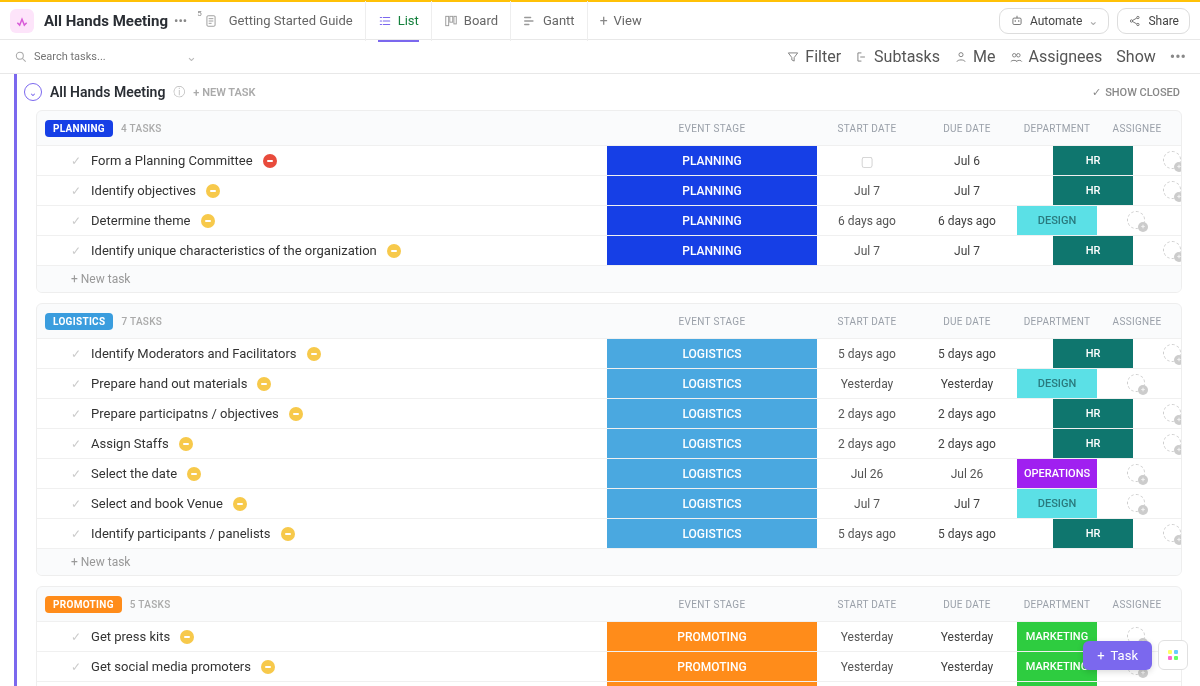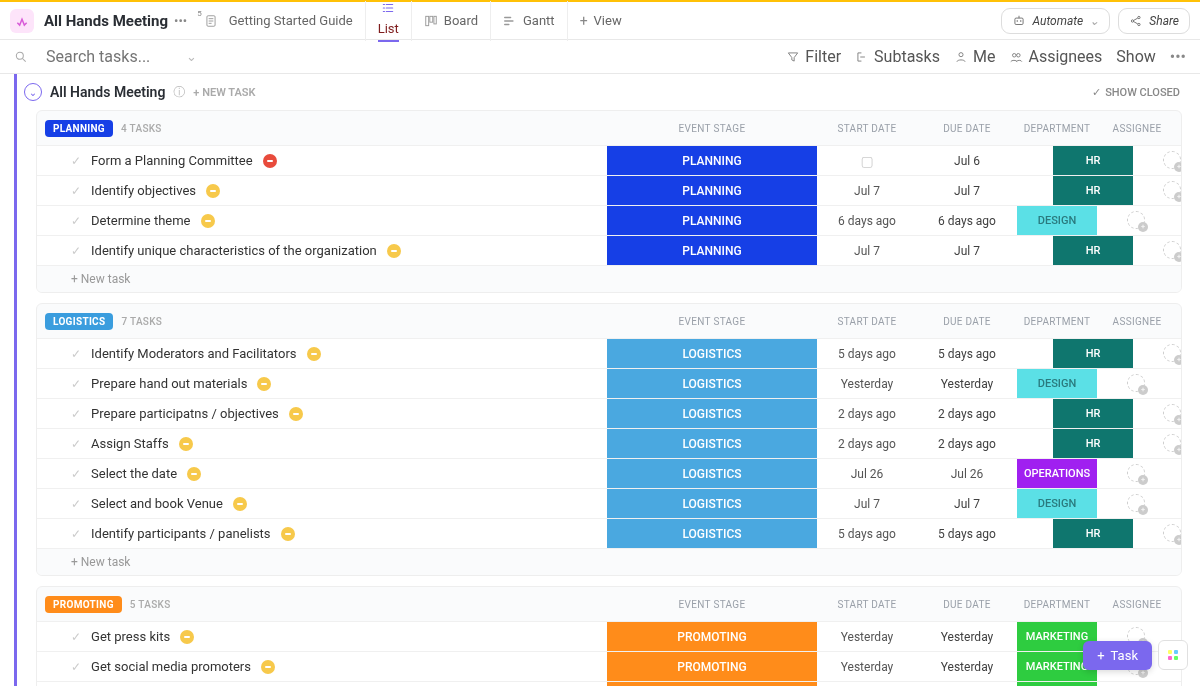--- a/index.html
+++ b/index.html
@@ -6,27 +6,27 @@
 body { background:#fff; font-size:13px; color:#2a2e34; width:1200px; height:686px; overflow:hidden; position:relative; }
 .topbar { height:40px; border-bottom:1px solid #e8e8e8; display:flex; align-items:center; padding:0 10px; border-top:2px solid #ffc107; }
 .logo { width:24px; height:24px; border-radius:6px; background:#fde4fa; display:flex; align-items:center; justify-content:center; margin-right:10px; }
 .logo svg { width:14px; height:14px; }
 .title { font-weight:700; font-size:15px; margin-right:6px; }
 .dots { color:#888; margin-right:10px; cursor:pointer; }
 .doc-link { display:flex; align-items:center; color:#666; font-size:13px; margin-right:8px; cursor:pointer; }
 .doc-link .badge { position:relative; top:-7px; font-size:8px; color:#888; margin-right:2px;}
 .views { display:flex; align-items:center; margin-left:4px; }
 .view-tab { display:flex; align-items:center; padding:0 12px; height:40px; color:#666; cursor:pointer; border-left:1px solid #eee; gap:6px; position:relative;}
-.view-tab.active { color:#7f1d1d;flex-direction:column; }
+.view-tab.active { color:#15803d; }
 .view-tab.active::after { content:""; position:absolute; bottom:-1px; left:12px; right:12px; height:2px; background:#7b68ee; }
 .spacer { flex:1; }
-.btn { display:flex; align-items:center; gap:6px; padding:5px 10px; border:1px solid #ddd; border-radius:9px; background:#fff; font-size:12px; color:#444; cursor:pointer;font-style:italic; }
+.btn { display:flex; align-items:center; gap:6px; padding:5px 10px; border:1px solid #ddd; border-radius:9px; background:#fff; font-size:12px; color:#444; cursor:pointer; }
 .toolbar { height:34px; display:flex; align-items:center; padding:0 14px; border-bottom:1px solid #e8e8e8; gap:14px; }
 .search { display:flex; align-items:center; gap:6px; color:#aaa; flex:0 0 160px; }
-.search input { border:none; outline:none; font-size:16px; color:#0f172a; width:120px;margin-left:12px; }
+.search input { border:none; outline:none; font-size:11px; color:#0f172a; width:120px; }
 .chev { color:#bbb; margin-left:-2px; }
 .toolbar .spacer{flex:1;}
 .tb-item { display:flex; align-items:center; gap:5px; color:#555; font-size:16px; cursor:pointer; }
 .tb-item.grp { background:#eef0ff; color:#7b68ee; padding:4px 8px; border-radius:4px; }
 .tb-item.more{ font-size:16px; color:#888; }
 .content { height:calc(686px - 40px - 34px); overflow:auto; padding-left:14px; position:relative;}
 .rail { position:absolute; left:14px; top:0; bottom:0; width:3px; background:#7b68ee; z-index:1;}
 .section-title-row { display:flex; align-items:center; height:36px; padding-left:10px; gap:8px;}
 .sec-collapse { width:18px; height:18px; border:1.5px solid #7b68ee; border-radius:50%; display:flex; align-items:center; justify-content:center; color:#7b68ee; font-size:10px; cursor:pointer;}
 .sec-title { font-weight:600; font-size:14px; }

